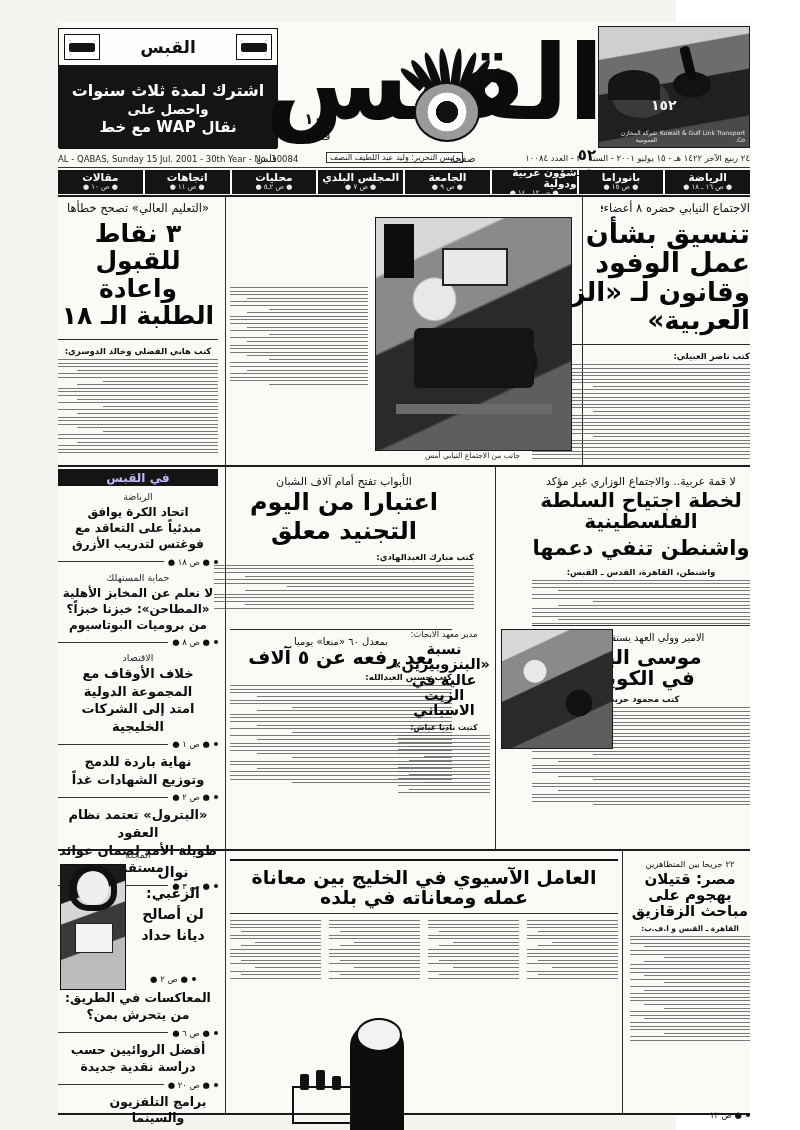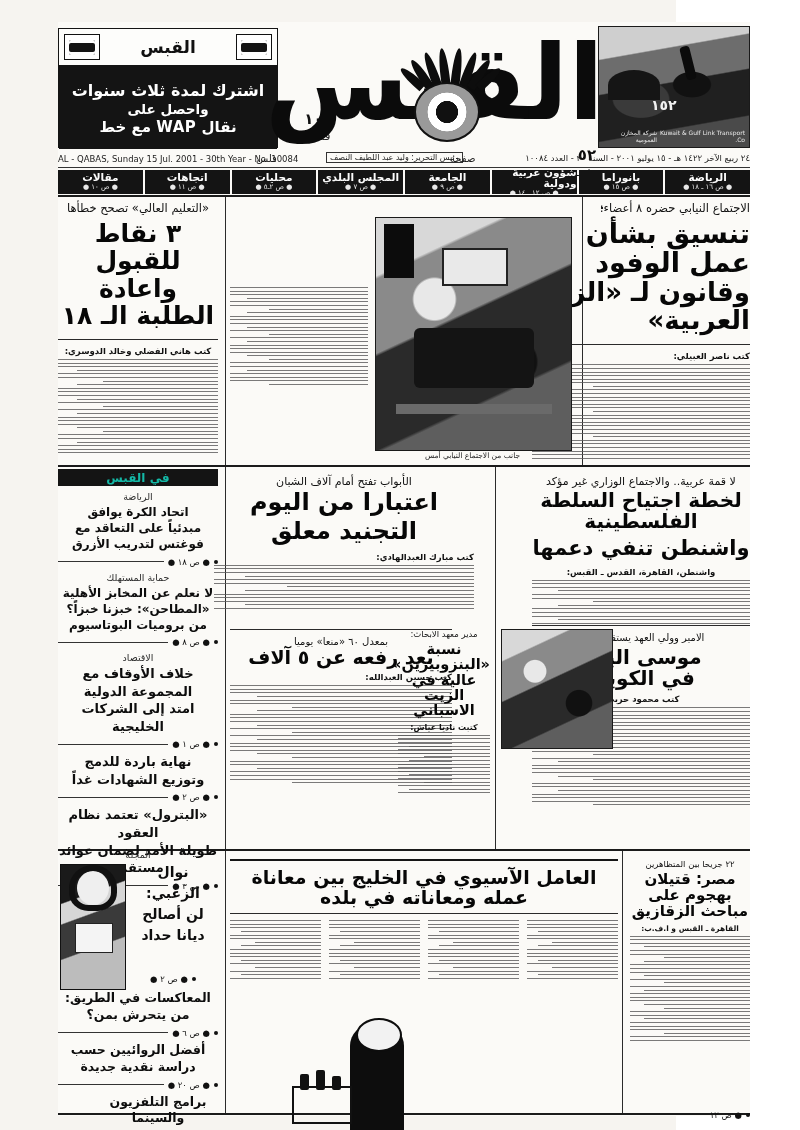--- a/index.html
+++ b/index.html
@@ -165,21 +165,21 @@
     border:1px solid #1a1a1a;
     background:
       radial-gradient(circle at 30% 35%, #e8e8e8 0 10%, rgba(232,232,232,0) 11%),
       radial-gradient(circle at 70% 62%, #111 0 12%, rgba(17,17,17,0) 13%),
       linear-gradient(155deg,#d8d8d8 0 18%, #8a8a8a 19% 42%, #2a2a2a 43% 72%, #5e5e5e 73% 100%);
       position:relative;overflow:hidden;
   }
 
   
   .side-head{
-    background:#141414;color:#14b8a6;height:17px;
+    background:#141414;color:#c4b5fd;height:17px;
     display:flex;align-items:center;justify-content:center;
     font-size:12px;font-weight:bold;letter-spacing:1px;
   }
   .side-sec{font-size:9.5px;text-align:center;letter-spacing:3px;color:#2a2a2a;margin:5px 0 2px;}
   .side-txt{font-size:13px;font-weight:bold;text-align:center;line-height:1.35;color:#0d0d0d;}
   .side-pg{
     display:flex;align-items:center;gap:4px;margin:4px 0 4px;font-size:8.5px;color:#111;
   }
   .side-pg .dot{width:4px;height:4px;background:#111;border-radius:50%;}
   .side-pg .bar{flex:1;height:1px;background:#333;}

